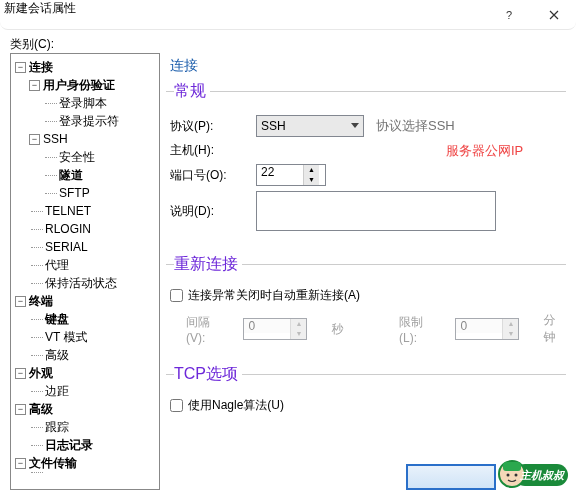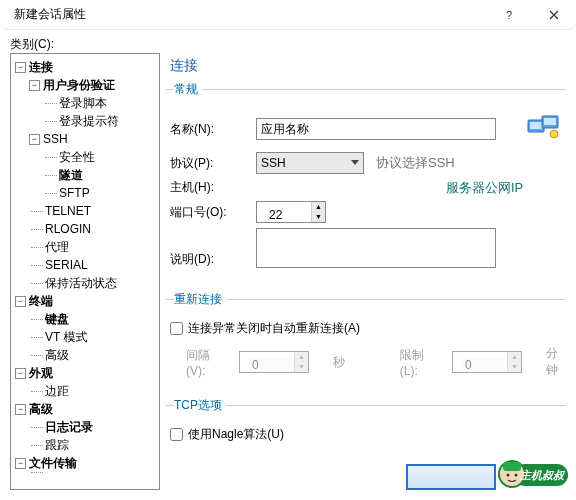--- a/index.html
+++ b/index.html
@@ -1,18 +1,18 @@
 <!DOCTYPE html>
 <html><head>
 <meta charset="utf-8">
 <style>
 * { box-sizing: border-box; margin: 0; padding: 0; font-family: "Microsoft YaHei", "Segoe UI", sans-serif; }
 body { background: #fff; width: 576px; height: 500px; overflow: hidden; position: relative; }
 
-.titlebar { height: 30px; background: #fff; border-bottom: 1px solid #e8e8e8; display: flex; align-items: center; padding-left: 14px; font-size: 12px; color: #000; border-radius: 8px; }
+.titlebar { height: 30px; background: #fff; border-bottom: 1px solid #e8e8e8; display: flex; align-items: flex-start; padding-left: 4px; font-size: 12px; color: #000; border-radius: 8px; }
 .titlebar .spacer { flex: 1; }
 .win-btn { width: 45px; height: 30px; display: flex; align-items: center; justify-content: center; }
 .win-btn svg { width: 10px; height: 10px; }
 
 .content { display: flex; height: calc(100% - 30px); padding: 6px 10px 10px 10px; flex-direction: column; }
 .category-label { font-size: 12px; }
 .main-row { display: flex; flex: 1; gap: 6px; min-height: 0; }
 
 .tree-panel { width: 150px; border: 1px solid #888; background: #fff; overflow: auto; padding: 4px 2px; }
 .tree ul { list-style: none; padding-left: 14px; }
@@ -22,37 +22,37 @@
 .tree .node-row { display: flex; align-items: center; }
 .tree .toggle { width: 11px; height: 11px; border: 1px solid #888; display: inline-flex; align-items: center; justify-content: center; font-size: 9px; line-height: 1; margin-right: 3px; color: #333; background: #fff; cursor: pointer; }
 .tree .label { cursor: default; }
 .tree .bold { font-weight: bold; }
 .tree .dash { display: inline-block; width: 12px; border-top: 1px dotted #999; height: 1px; margin-right: 2px; margin-left: 2px; }
 
 .right-panel { flex: 1; display: flex; flex-direction: column; min-width: 0; }
 .panel-title { font-size: 14px; color: #1b5dab; padding: 4px 0 6px 4px; }
 
 fieldset { border: 1px solid #ccc; border-left: none; border-right: none; border-bottom: none; padding: 8px 4px 12px 4px; margin-bottom: 6px; font-size: 12px; }
-fieldset legend { font-size: 12px; color: #0369a1; padding: 0 4px 0 0; margin-left: 4px; }
+fieldset legend { font-size: 16px; color: #6d28d9; padding: 0 4px 0 0; margin-left: 4px; }
 
 .form-row { display: flex; align-items: center; margin: 5px 0; gap: 6px; }
 .form-row .lab { width: 80px; font-size: 12px; }
 .form-row input[type=text], .form-row select, .form-row textarea { font-size: 12px; padding: 2px 4px; }
 .txt { border: 1px solid #828790; background: #fff; height: 22px; }
 .txt.long { width: 240px; }
 .select-box { border: 1px solid #828790; background: #e9e9e9; height: 22px; width: 108px; display: flex; align-items: center; padding: 0 4px; position: relative; }
 .select-box .sel-arrow { margin-left: auto; display: flex; }
-.spinner { border: 1px solid #828790; height: 22px; width: 70px; display: flex; align-items: flex-end; padding-left: 8px; }
+.spinner { border: 1px solid #828790; height: 22px; width: 70px; display: flex; align-items: flex-start; }
 .spinner input { border: none; width: 46px; padding: 0 4px; font-size: 12px; outline: none; }
 .spinner .btns { width: 16px; display: flex; flex-direction: column; border-left: 1px solid #ccc; }
 .spinner .btns span { height: 10px; font-size: 7px; text-align: center; background: #e9e9e9; line-height: 10px; cursor: pointer; }
 textarea.desc { width: 240px; height: 40px; border: 1px solid #828790; resize: none; }
 
 .annot { color: #737373; font-size: 13px; margin-left: 6px; }
-.annot.ip { position: absolute; left: 170px; color: #0f766e; }
+.annot.ip { position: absolute; left: 170px; color: #ef4444; }
 
 .icon-box { width: 36px; height: 36px; display: flex; align-items: center; justify-content: center; }
 
 .checkbox-row { display: flex; align-items: center; font-size: 12px; gap: 5px; margin: 4px 0 8px 0; }
 .subrow { display: flex; align-items: center; gap: 24px; font-size: 12px; margin-left: 16px; color: #a0a0a0; }
 
 .footer-btn { position: absolute; right: 80px; bottom: 10px; width: 90px; height: 26px; background: linear-gradient(#e8f1fb,#d0e4f7); border: 2px solid #2a6fc9; }
 
 .mascot { position: absolute; right: 6px; bottom: 6px; width: 72px; height: 40px; font-style: italic; }
 
@@ -127,28 +127,28 @@
               <li>
                   <span class="dash"></span>
                   <span class="label">TELNET</span>
                 </li>
               <li>
                   <span class="dash"></span>
                   <span class="label">RLOGIN</span>
                 </li>
               <li>
                   <span class="dash"></span>
+                  <span class="label">SERIAL</span>
+                </li>
+              <li>
+                  <span class="dash"></span>
                   <span class="label">代理</span>
                 </li>
               <li>
                   <span class="dash"></span>
-                  <span class="label">SERIAL</span>
-                </li>
-              <li>
-                  <span class="dash"></span>
                   <span class="label">保持活动状态</span>
                 </li>
             </ul>
           </li>
           <li class="group">
             <span class="node-row">
                 <span class="toggle">−</span>
                 <span class="label bold">终端</span>
               </span>
             <ul>
@@ -179,25 +179,25 @@
             </ul>
           </li>
           <li class="group">
             <span class="node-row">
                 <span class="toggle">−</span>
                 <span class="label bold">高级</span>
               </span>
             <ul>
               <li>
                   <span class="dash"></span>
+                  <span class="label">跟踪</span>
+                </li>
+              <li>
+                  <span class="dash"></span>
                   <span class="label bold">日志记录</span>
-                </li>
-              <li>
-                  <span class="dash"></span>
-                  <span class="label">跟踪</span>
                 </li>
             </ul>
           </li>
           <li class="group">
             <span class="node-row">
                 <span class="toggle">−</span>
                 <span class="label bold">文件传输</span>
               </span>
             <ul>
               <li>
@@ -208,34 +208,20 @@
           </li>
         </ul>
       </div>
     </div>
 
     <div class="right-panel">
       <div class="panel-title">连接</div>
 
       <fieldset>
         <legend>常规</legend>
-        <div class="form-row">
-          <span class="lab">名称(N):</span>
-          <input type="text" class="txt long" value="应用名称" style="">
-          <span style="flex:1"></span>
-          <span class="icon-box">
-            <svg width="36" height="30" viewBox="0 0 36 30">
-              <rect x="2" y="6" width="16" height="12" rx="1" fill="#5aa0e6" stroke="#2e6db3"></rect>
-              <rect x="4" y="8" width="12" height="7" fill="#cde5fb"></rect>
-              <rect x="16" y="2" width="16" height="12" rx="1" fill="#5aa0e6" stroke="#2e6db3"></rect>
-              <rect x="18" y="4" width="12" height="7" fill="#cde5fb"></rect>
-              <circle cx="28" cy="20" r="4" fill="#f7d54a" stroke="#c89b12"></circle>
-            </svg>
-          </span>
-        </div>
         <div class="form-row">
           <span class="lab">协议(P):</span>
           <span class="select-box">
             <span>SSH</span>
             <span class="sel-arrow">
                 <svg width="8" height="6">
                   <path d="M0 0 L8 0 L4 5 Z" fill="#444"></path>
                 </svg>
               </span>
           </span>
@@ -248,21 +234,21 @@
         <div class="form-row">
           <span class="lab">端口号(O):</span>
           <span class="spinner">
             <input value="22" style="">
             <span class="btns">
                 <span>▲</span>
                 <span>▼</span>
               </span>
           </span>
         </div>
-        <div class="form-row" style="align-items:flex-end">
+        <div class="form-row" style="align-items:center">
           <span class="lab">说明(D):</span>
           <textarea class="desc" style=""></textarea>
         </div>
       </fieldset>
 
       <fieldset>
         <legend>重新连接</legend>
         <div class="checkbox-row">
           <input type="checkbox" style="">
           <span>连接异常关闭时自动重新连接(A)</span>

